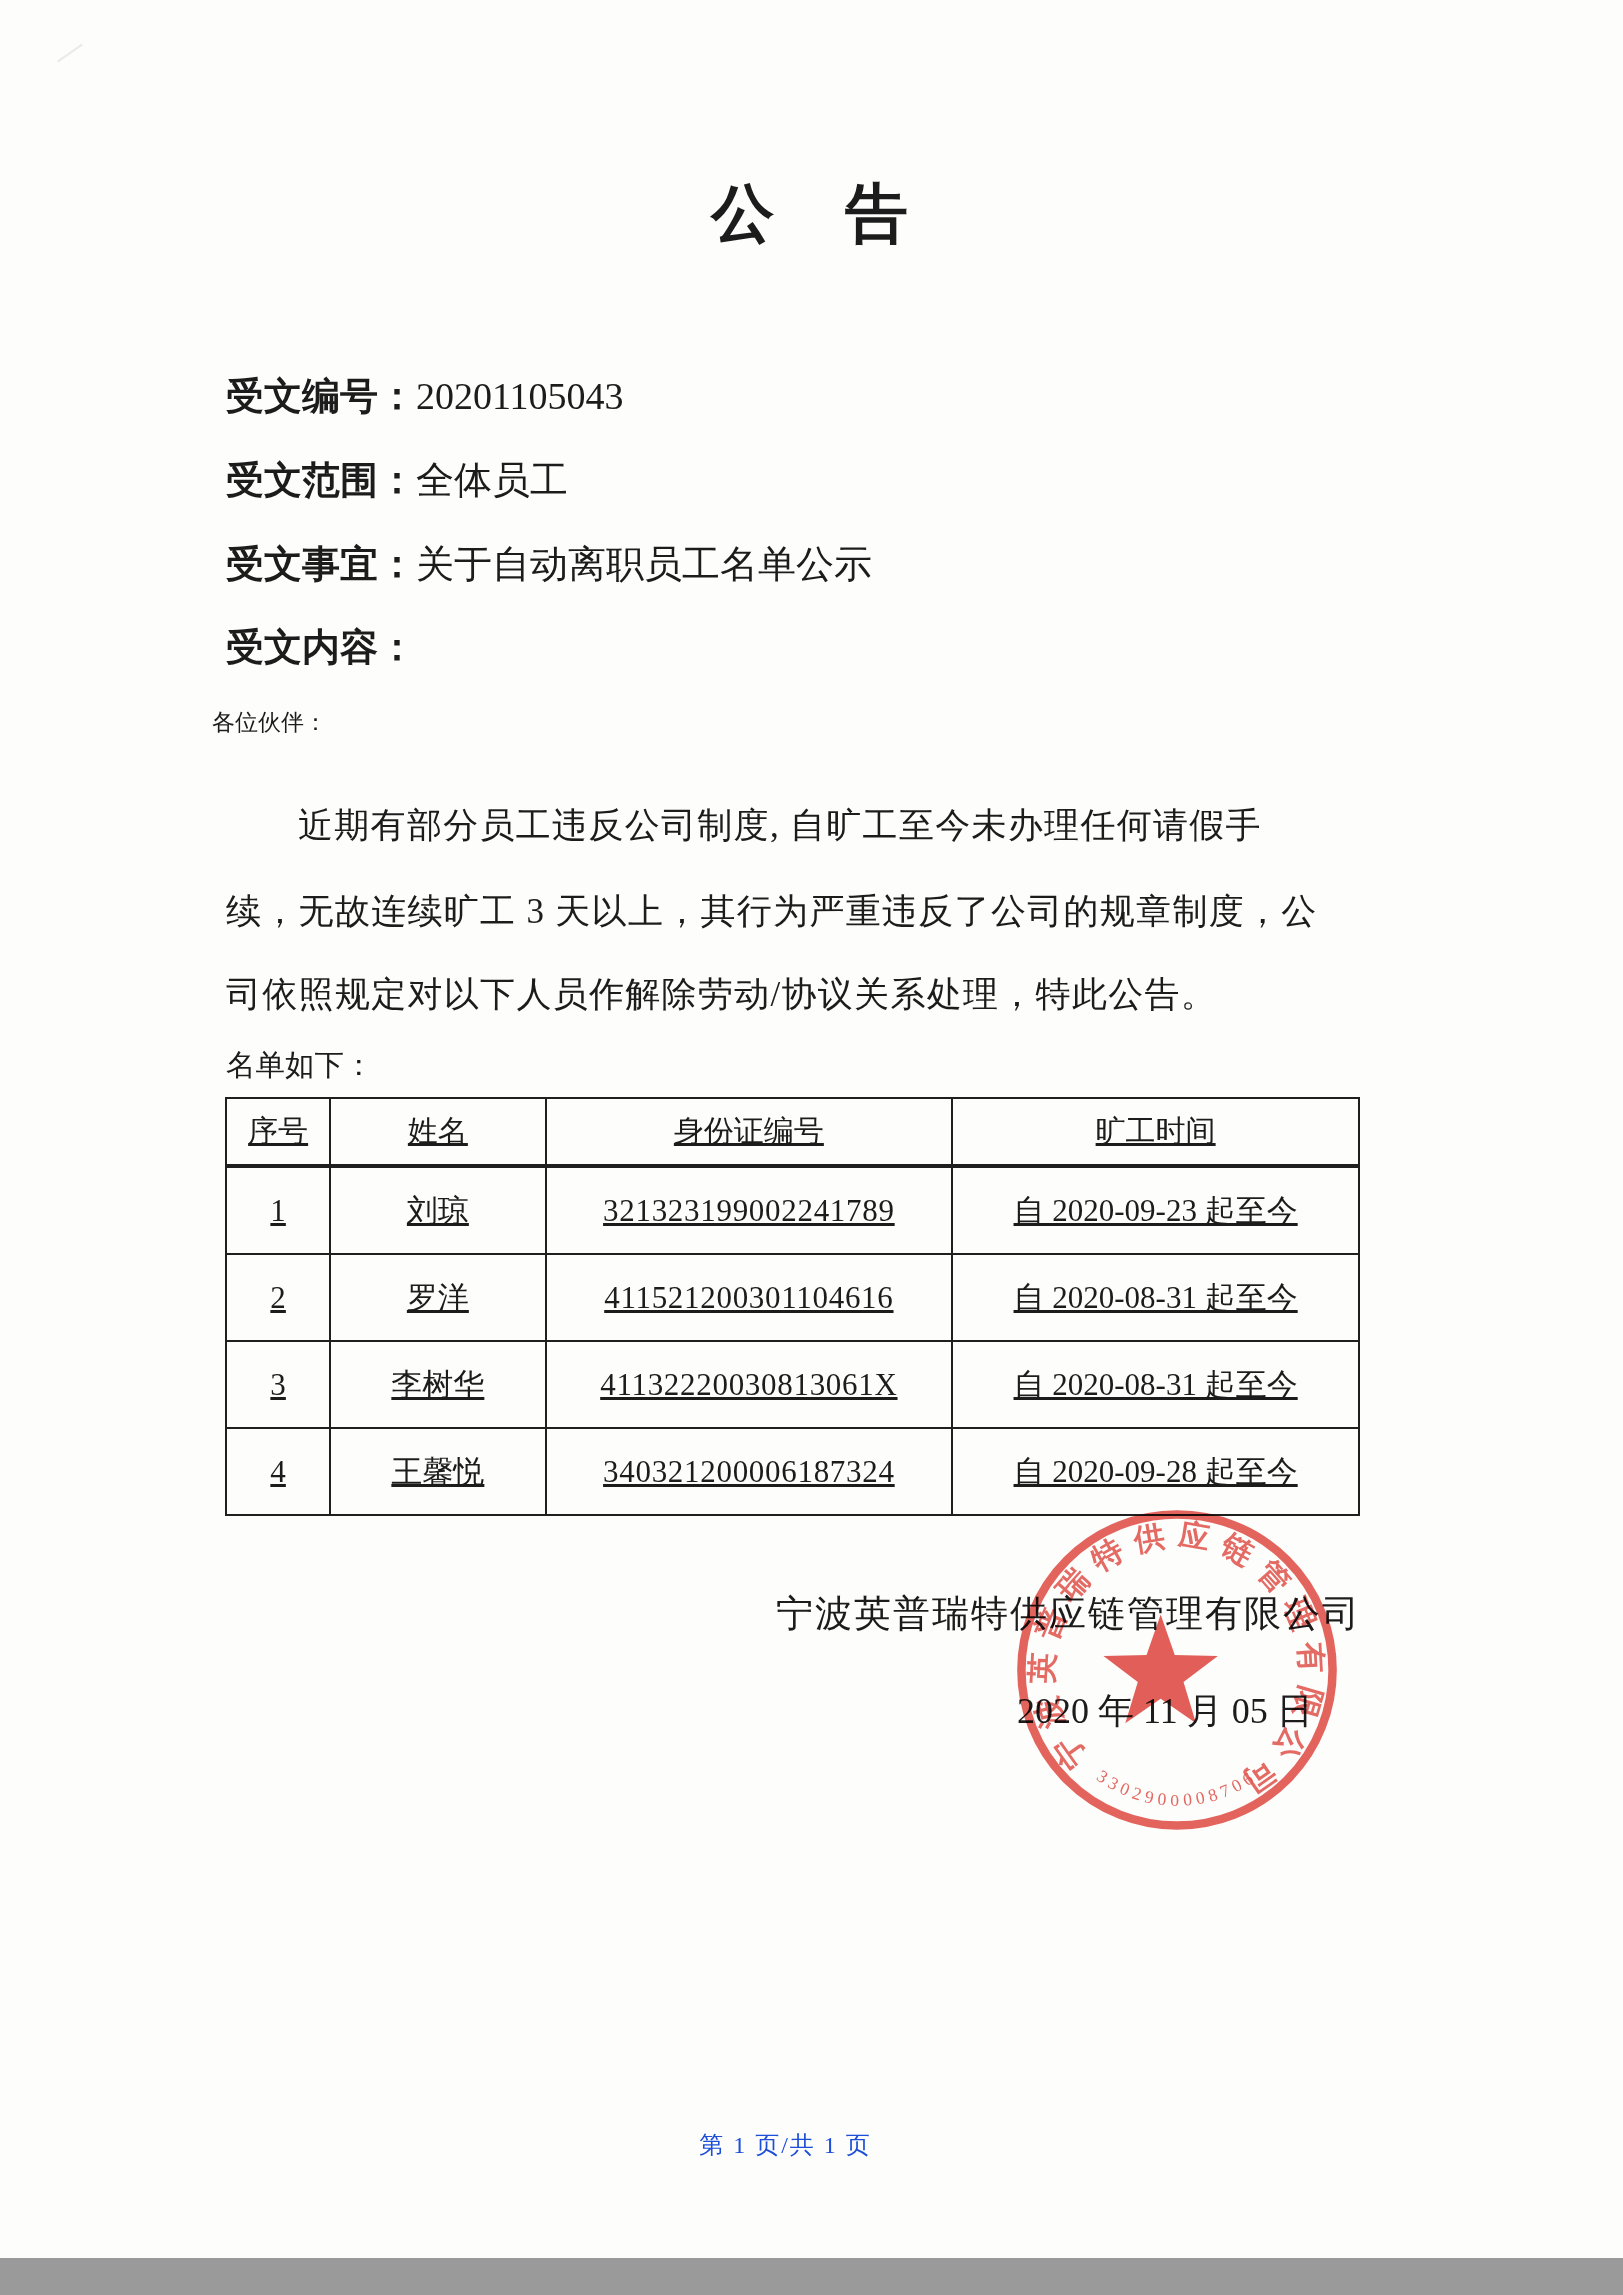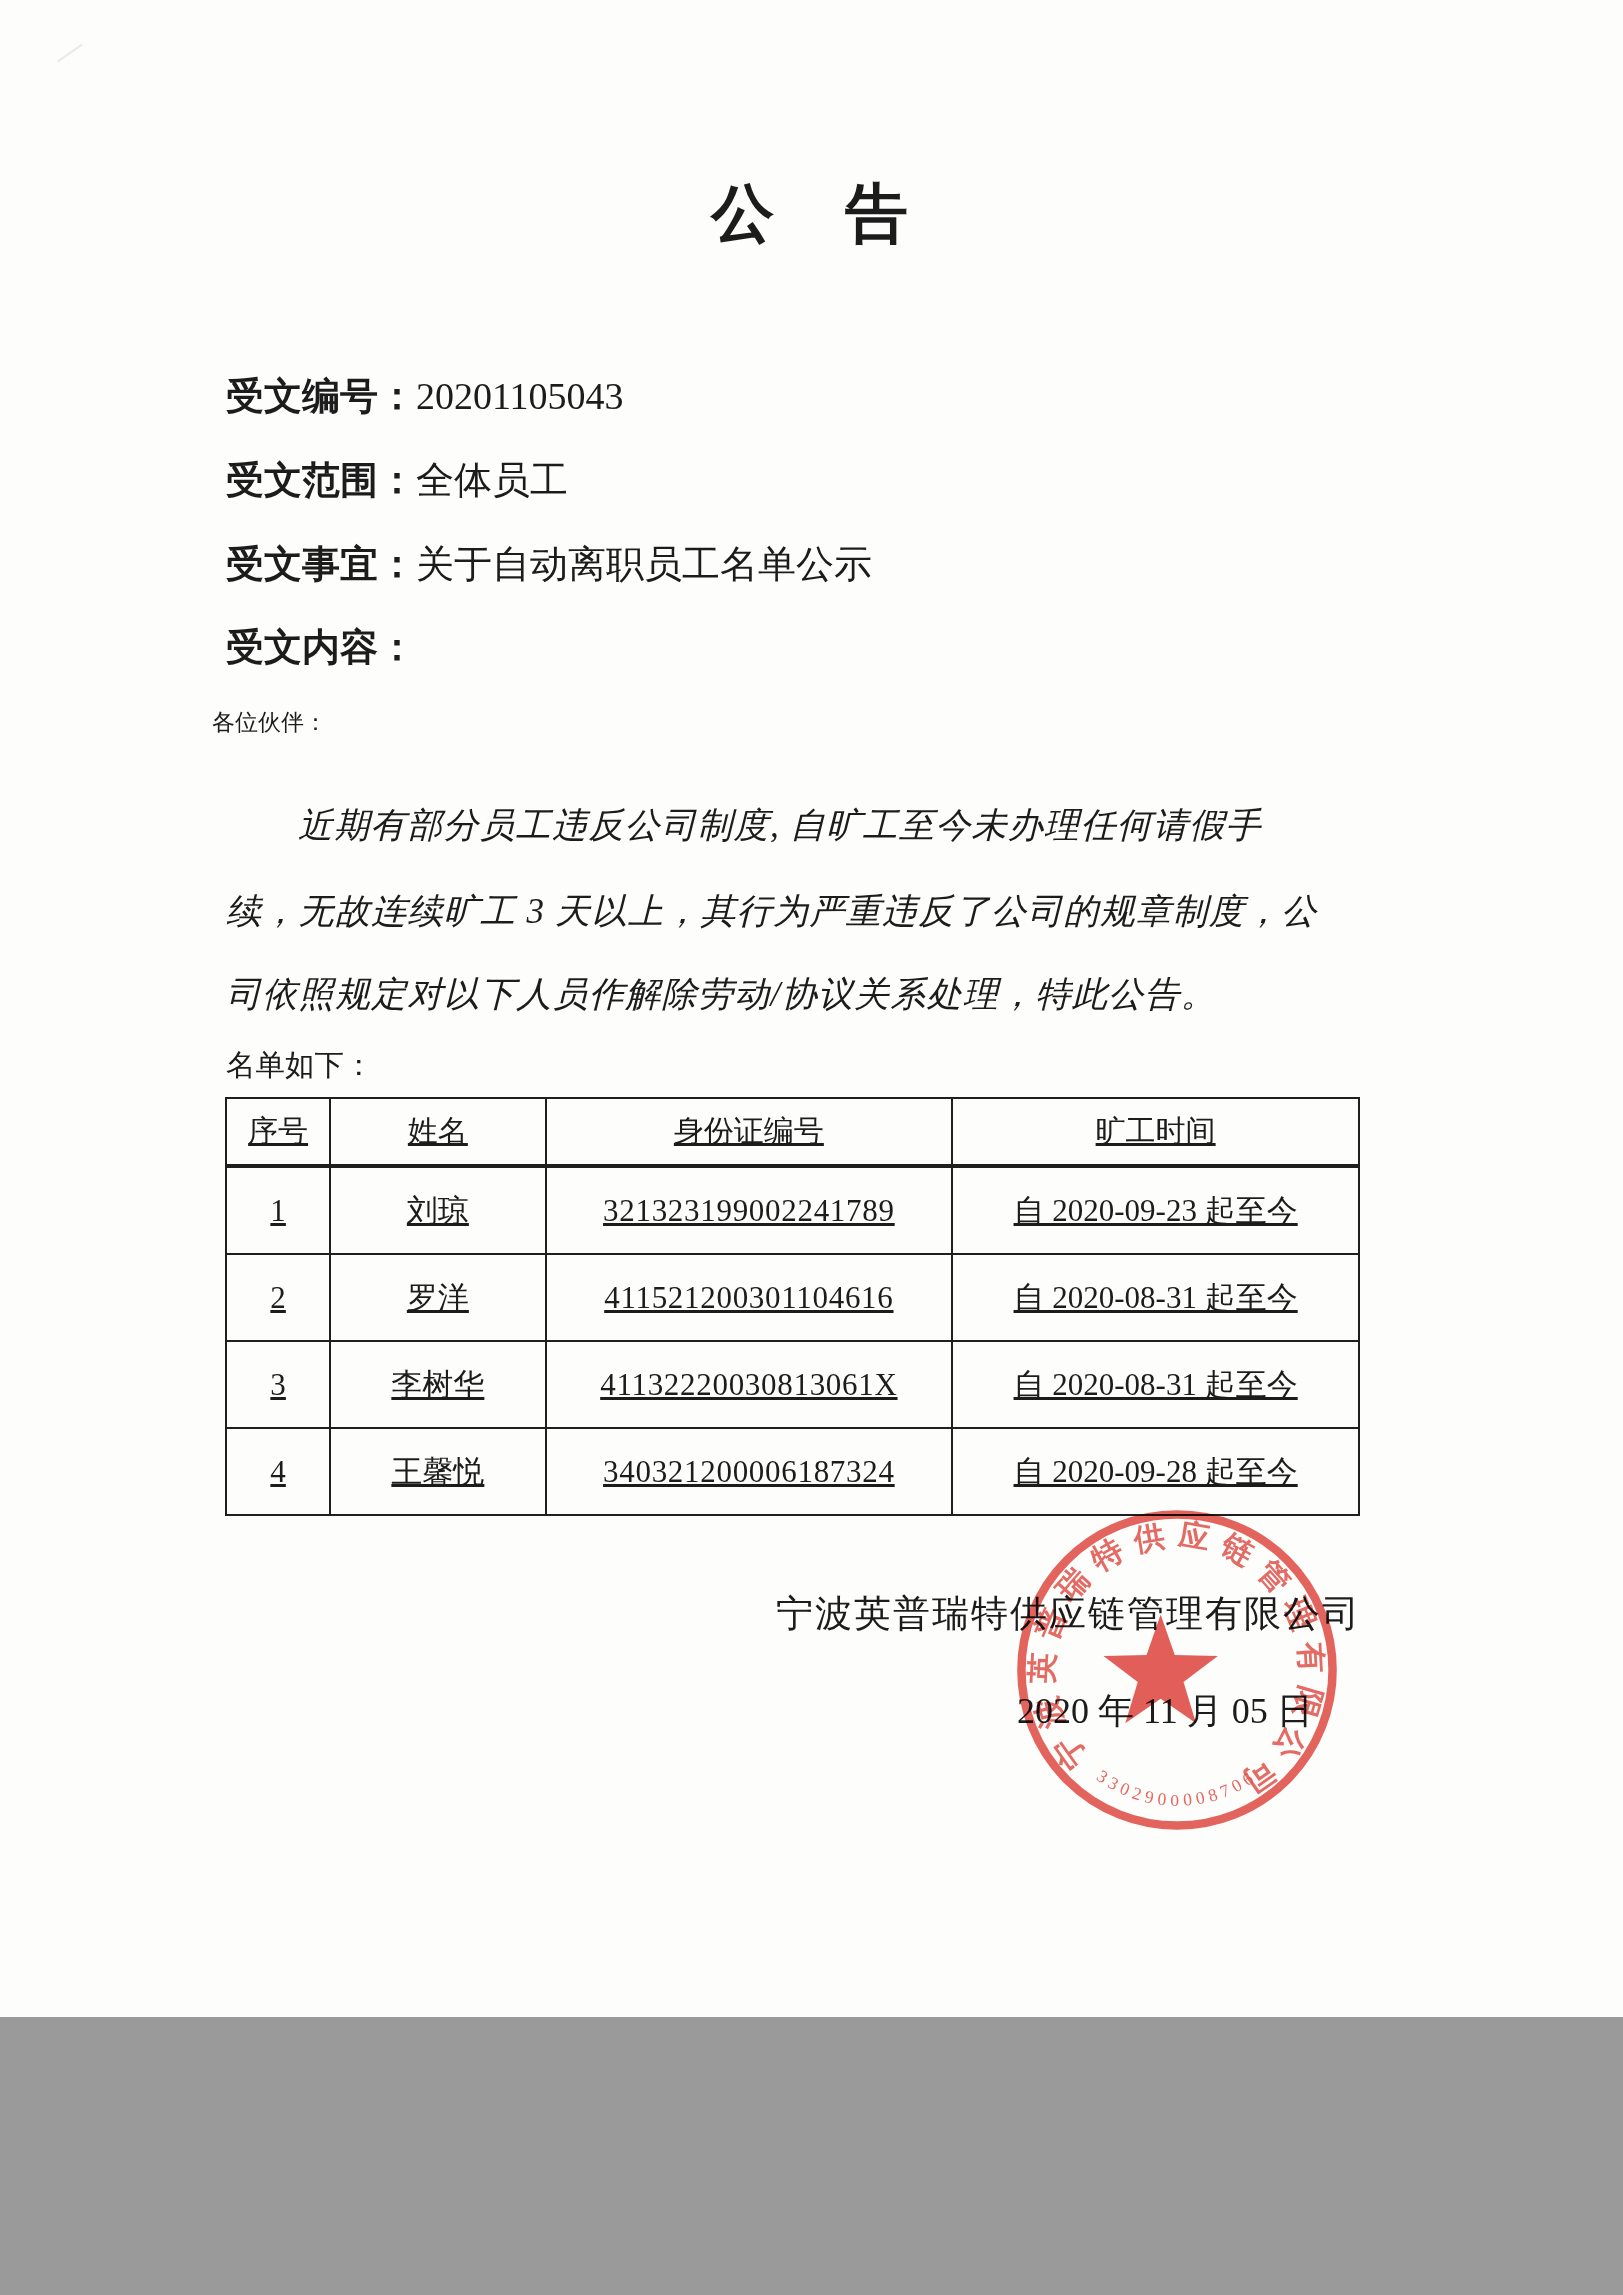--- a/index.html
+++ b/index.html
@@ -1,34 +1,34 @@
 <!DOCTYPE html>
 <html style="font-size:10.5px"><head>
 <meta charset="utf-8">
 <style>
   html,body{margin:0;padding:0;background:#9a9a9a;}
   .page{
     position:relative;
-    width:1623px;height:2017px;
+    width:1623px;height:2258px;
     margin:0 auto;
     background:#fdfdfc;
     font-family:"Liberation Serif","DejaVu Serif",serif;
     color:#1c1c1c;
     overflow:hidden;
   }
   .doc-title{
     position:absolute;top:171px;left:0;width:100%;
     text-align:center;font-size:63px;font-weight:bold;
     letter-spacing:3.9px;
   }
   .field-row{position:absolute;left:226px;font-size:38px;line-height:1.25;white-space:nowrap;}
   .field-row .lbl{font-weight:bold;}
   .f0{top:373px;} .f1{top:457px;} .f2{top:541px;} .f3{top:624px;}
   .salutation{position:absolute;left:212px;top:707px;font-size:23px;}
-  .para-line{position:absolute;left:226px;font-size:35px;white-space:nowrap;letter-spacing:1.3px;font-style:italic;}
+  .para-line{position:absolute;left:226px;font-size:35px;white-space:nowrap;letter-spacing:1.3px;}
   .p0{top:802px;padding-left:72px;}
   .p1{top:888px;}
   .p2{top:971px;}
   .list-intro{position:absolute;left:226px;top:1046px;font-size:29.5px;}
   table.roster{
     position:absolute;left:225px;top:1097px;width:1135px;
     border-collapse:collapse;table-layout:fixed;
     border:2.6px solid #1f1f1f;
   }
   table.roster td{

